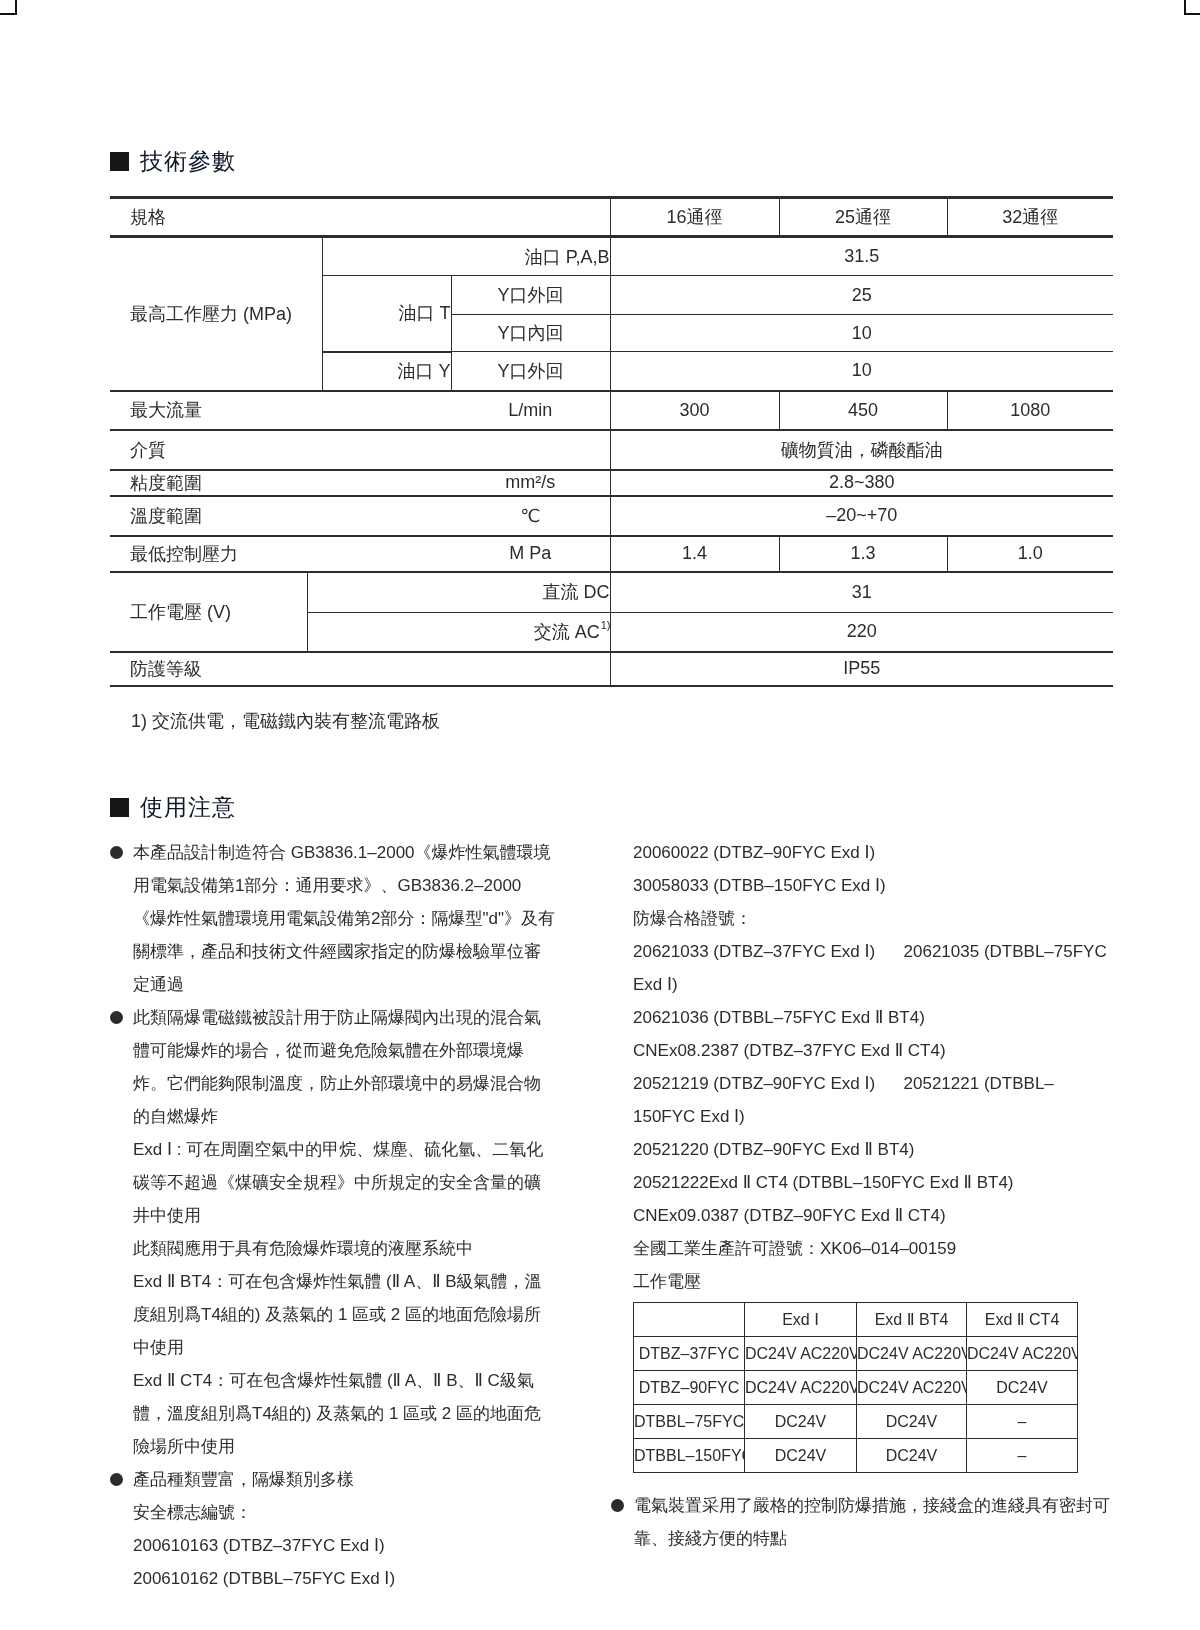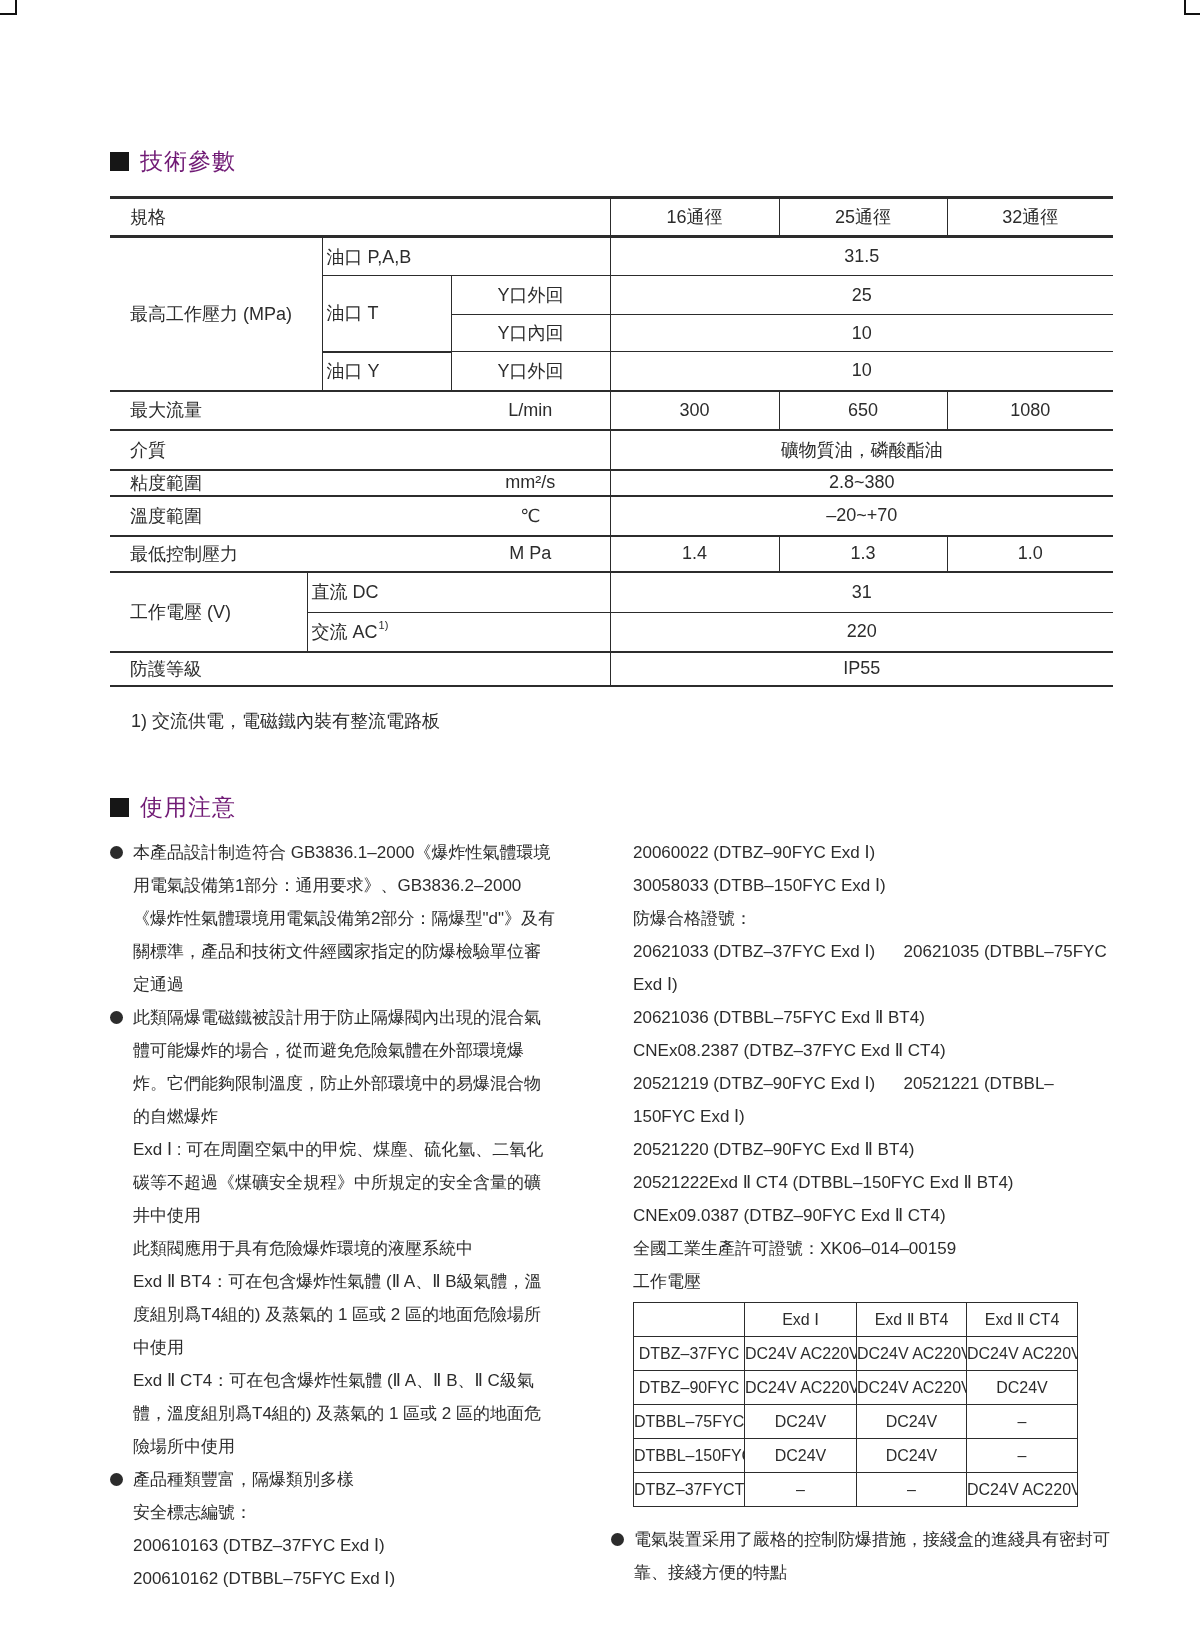--- a/index.html
+++ b/index.html
@@ -8,36 +8,36 @@
     font-family:"Liberation Sans","DejaVu Sans",sans-serif;
     color:#2c2c2c;-webkit-font-smoothing:antialiased;
   }
   
   .crop-tl{position:absolute;left:0;top:0;width:15px;height:13px;
     border-right:2.5px solid #111;border-bottom:2.5px solid #111;}
   .crop-tr{position:absolute;left:1184px;top:0;width:16px;height:13px;
     border-left:2.5px solid #111;border-bottom:2.5px solid #111;}
   
   .sec-title{position:absolute;left:110px;display:flex;align-items:center;gap:11px;
-    font-size:23px;font-weight:500;color:#701a75;letter-spacing:1px;}
+    font-size:23px;font-weight:500;color:#0f172a;letter-spacing:1px;}
   .sq{width:19px;height:19px;background:#161616;flex:0 0 auto;}
   #title1{top:146px;}
   #title2{top:792px;}
   
   table.spec{position:absolute;left:110px;top:196px;width:1003px;
     border-collapse:collapse;table-layout:fixed;
     border-top:3px solid #2c2c2c;font-size:18px;color:#2c2c2c;}
   table.spec td{padding:0;border-bottom:2px solid #2c2c2c;vertical-align:middle;
     overflow:hidden;white-space:nowrap;}
   table.spec tr.hb td{border-bottom-width:3px;}
   table.spec td.thin{border-bottom-width:1.2px;}
   table.spec tr.b25 td{border-bottom-width:2.5px;}
   table.spec td.bl{border-left:1.3px solid #2c2c2c;}
   table.spec td.lab{text-align:left;padding-left:20px;}
-  table.spec td.sub{text-align:left;padding-left:4px;}
+  table.spec td.sub{text-align:right;padding-left:20px;}
   table.spec td.ctr{text-align:center;}
   table.spec sup{font-size:11px;position:relative;top:-2px;left:1px;}
   .footnote{position:absolute;left:131px;top:709px;font-size:18px;color:#2c2c2c;}
   
   .notes{position:absolute;left:110px;top:836px;width:1003px;display:flex;
     font-size:17px;line-height:33px;color:#2c2c2c;}
   .col-l{width:445px;flex:0 0 auto;}
   .col-r{width:502px;flex:0 0 auto;margin-left:56px;}
   .notes p{margin:0;position:relative;}
   .notes p.item{padding-left:23px;}
@@ -94,21 +94,21 @@
   </tr>
   <tr class="b25" style="height:39px">
     <td class="sub bl">油口 Y</td>
     <td class="ctr bl">Y口外回</td>
     <td colspan="3" class="ctr bl">10</td>
   </tr>
   <tr style="height:39px">
     <td colspan="3" class="lab">最大流量</td>
     <td class="ctr">L/min</td>
     <td class="ctr bl">300</td>
-    <td class="ctr bl">650</td>
+    <td class="ctr bl">450</td>
     <td class="ctr bl">1080</td>
   </tr>
   <tr style="height:40px">
     <td colspan="4" class="lab">介質</td>
     <td colspan="3" class="ctr bl">礦物質油，磷酸酯油</td>
   </tr>
   <tr style="height:23px">
     <td colspan="3" class="lab">粘度範圍</td>
     <td class="ctr">mm²/s</td>
     <td colspan="3" class="ctr bl">2.8~380</td>
@@ -205,23 +205,17 @@
         <td>DC24V</td>
         <td>DC24V</td>
         <td>–</td>
       </tr>
       <tr>
         <td>DTBBL–150FYC</td>
         <td>DC24V</td>
         <td>DC24V</td>
         <td>–</td>
       </tr>
-      <tr>
-        <td>DTBZ–37FYCT</td>
-        <td>–</td>
-        <td>–</td>
-        <td>DC24V AC220V</td>
-      </tr>
     </tbody>
       </table>
     <p class="item"><span class="dot"></span><span>電氣裝置采用了嚴格的控制防爆措施，接綫盒的進綫具有密封可靠、接綫方便的特點</span></p>
   </div>
 </div>
 
 </body></html>

